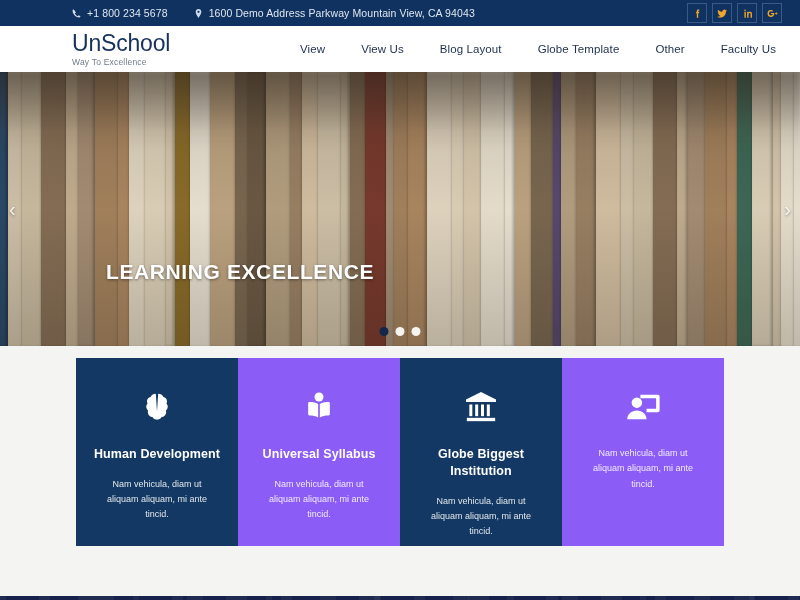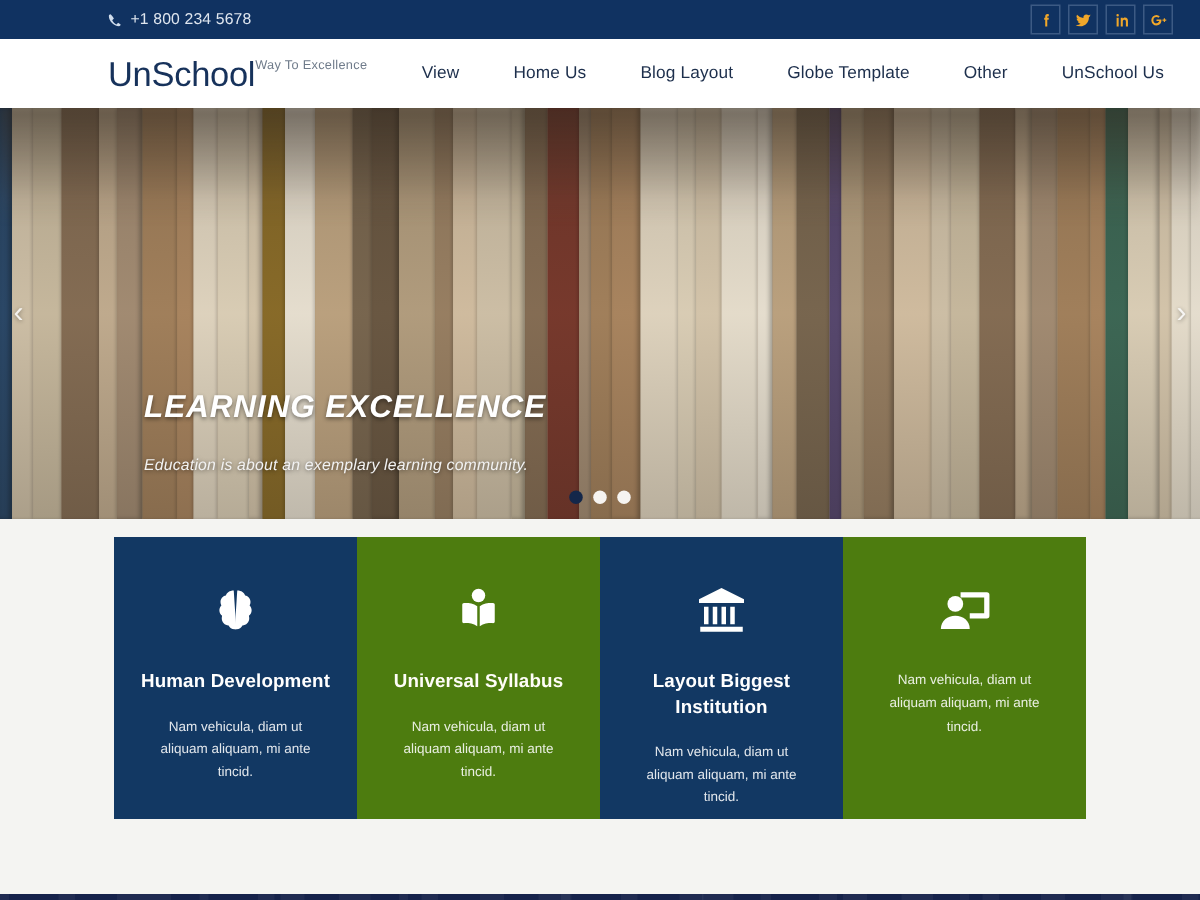--- a/index.html
+++ b/index.html
@@ -38,21 +38,21 @@
   .soc svg { width:11px; height:11px; fill:#f0a72a; }
 
   
   .header {
     height:46px;
     background:#ffffff;
     display:flex;
     align-items:center;
     padding:0 24px 0 72px;
   }
-  .logo-block { display:flex; flex-direction:row; justify-content:center; }
+  .logo-block { display:flex; flex-direction:column; justify-content:center; }
   .logo-title {
     font-size:23px;
     color:#17325b;
     font-weight:400;
     line-height:1.05;
     letter-spacing:-.2px;
   }
   .logo-sub {
     font-size:8.5px;
     color:#6f7b8a;
@@ -84,24 +84,23 @@
     background:
       linear-gradient(to bottom, rgba(20,18,14,.42) 0%, rgba(20,18,14,.12) 22%, rgba(20,18,14,.05) 50%, rgba(20,18,14,.22) 100%);
   }
   .hero-blur {
     position:absolute; left:0; right:0; top:0; height:78px;
     background:linear-gradient(to bottom, rgba(90,70,55,.35), rgba(120,100,80,0));
     filter:blur(2px);
   }
   .hero-content {
     position:absolute;
-    left:96px;
+    left:106px;
     top:188px;
     z-index:4;
-    font-style:italic;
   }
   .hero-title {
     color:#ffffff;
     font-size:21px;
     font-weight:bold;
     letter-spacing:.6px;
     text-shadow:0 1px 3px rgba(0,0,0,.45);
   }
   .hero-sub {
     color:#f2f2f2;
@@ -145,21 +144,21 @@
   }
   .card {
     flex:1 1 0;
     min-width:0;
     height:188px;
     padding:26px 14px 0;
     text-align:center;
     color:#ffffff;
   }
   .card.navy   { background:#123863; }
-  .card.orange { background:#4d7c0f; }
+  .card.orange { background:#8b5cf6; }
   .card-icon {
     height:46px;
     display:flex; align-items:center; justify-content:center;
     margin-bottom:16px;
   }
   .card-icon svg { fill:#ffffff; }
   .card-title {
     font-size:12.5px;
     font-weight:bold;
     line-height:1.35;
@@ -193,20 +192,28 @@
 <div class="topbar">
   <div class="topbar-info">
     <div class="tb-item">
       <span>
         <svg class="tb-icon" viewBox="0 0 16 16">
             <path d="M3 1C2 1 1 2 1 3c0 6 6 12 12 12 1 0 2-1 2-2l-3-2-2 2c-2-1-4-3-5-5l2-2L5 3z"></path>
           </svg>
       </span>
       <span>+1 800 234 5678</span>
     </div>
+    <div class="tb-item">
+      <span>
+        <svg class="tb-icon" viewBox="0 0 16 16">
+            <path d="M8 0C5 0 3 2 3 5c0 4 5 11 5 11s5-7 5-11c0-3-2-5-5-5zm0 7a2 2 0 110-4 2 2 0 010 4z"></path>
+          </svg>
+      </span>
+      <span>1600 Demo Address Parkway Mountain View, CA 94043</span>
+    </div>
   </div>
   <div class="social">
     <div class="soc">
       <svg viewBox="0 0 16 16">
           <path d="M10.5 5.5H9V4.6c0-.4.2-.6.7-.6h.8V2.1L9.3 2C7.6 2 7 3 7 4.4v1.1H6V7.5h1V14h2V7.5h1.3z"></path>
         </svg>
     </div>
     <div class="soc">
       <svg viewBox="0 0 16 16">
           <path d="M15 3.5c-.5.3-1.1.4-1.7.5.6-.4 1-1 1.2-1.6-.5.4-1.2.6-1.9.8A3 3 0 007.6 5.8 8.5 8.5 0 011.5 2.7a3 3 0 00.9 4 3 3 0 01-1.3-.4c0 1.4 1 2.6 2.3 2.9a3 3 0 01-1.3 0 3 3 0 002.8 2.1A6 6 0 010 12.6a8.4 8.4 0 004.5 1.3c5.5 0 8.5-4.5 8.5-8.4v-.4c.6-.4 1.1-1 1.5-1.6z"></path>
@@ -225,25 +232,25 @@
   </div>
 </div>
 
 <div class="header">
   <div class="logo-block">
     <div class="logo-title">UnSchool</div>
     <div class="logo-sub">Way To Excellence</div>
   </div>
   <div class="nav">
     <div class="nav-item">View</div>
-    <div class="nav-item">Home Us</div>
+    <div class="nav-item">View Us</div>
     <div class="nav-item">Blog Layout</div>
     <div class="nav-item">Globe Template</div>
     <div class="nav-item">Other</div>
-    <div class="nav-item">UnSchool Us</div>
+    <div class="nav-item">Faculty Us</div>
   </div>
 </div>
 
 <div class="hero">
   <div class="hero-books" id="books">
       <i style="width:1%;background:#2c4a6b;box-shadow:inset -2px 0 3px rgba(0,0,0,.28)"></i>
       <i style="width:1.7%;background:#d6c7ad;box-shadow:inset -1px 0 2px rgba(0,0,0,.16)"></i>
       <i style="width:2.4%;background:#cfc0a4;box-shadow:inset -1px 0 2px rgba(0,0,0,.16)"></i>
       <i style="width:3.1%;background:#8a7157;box-shadow:inset -1px 0 2px rgba(0,0,0,.16)"></i>
       <i style="width:1.5%;background:#c8b294;box-shadow:inset -1px 0 2px rgba(0,0,0,.16)"></i>
@@ -290,21 +297,20 @@
       <i style="width:2.6%;background:#e3d6bd;box-shadow:inset -2px 0 3px rgba(0,0,0,.28)"></i>
       <i style="width:1%;background:#ddcdb2;box-shadow:inset -1px 0 2px rgba(0,0,0,.16)"></i>
       <i style="width:1.7%;background:#efe6d4;box-shadow:inset -1px 0 2px rgba(0,0,0,.16)"></i>
       <i style="width:2.4%;background:#f0e8d8;box-shadow:inset -1px 0 2px rgba(0,0,0,.16)"></i>
     </div>
   <div class="hero-blur"></div>
   <div class="hero-shadow"></div>
 
   <div class="hero-content">
     <div class="hero-title">LEARNING EXCELLENCE</div>
-    <div class="hero-sub">Education is about an exemplary learning community.</div>
   </div>
 
   <div class="hero-arrow prev">‹</div>
   <div class="hero-arrow next">›</div>
 
   <div class="hero-dots">
     <span class="dot active"></span>
     <span class="dot"></span>
     <span class="dot"></span>
   </div>
@@ -339,21 +345,21 @@
     <div class="card-icon">
       <svg width="40" height="40" viewBox="0 0 48 48">
         <path d="M24 6L6 15v3h36v-3z"></path>
         <rect x="10" y="21" width="3.6" height="14"></rect>
         <rect x="17" y="21" width="3.6" height="14"></rect>
         <rect x="24" y="21" width="3.6" height="14"></rect>
         <rect x="31" y="21" width="3.6" height="14"></rect>
         <rect x="7" y="37" width="34" height="4"></rect>
       </svg>
     </div>
-    <div class="card-title">Layout Biggest Institution</div>
+    <div class="card-title">Globe Biggest Institution</div>
     <div class="card-text">Nam vehicula, diam ut aliquam aliquam, mi ante tincid.</div>
   </div>
 
   <div class="card orange">
     <div class="card-icon">
       <svg width="42" height="42" viewBox="0 0 48 48">
         <path d="M21 10h20a2 2 0 012 2v16a2 2 0 01-2 2H28v-4h11V14H21z"></path>
         <circle cx="17" cy="19" r="6"></circle>
         <path d="M6 38c0-6 5-10 11-10s11 4 11 10z"></path>
       </svg>

